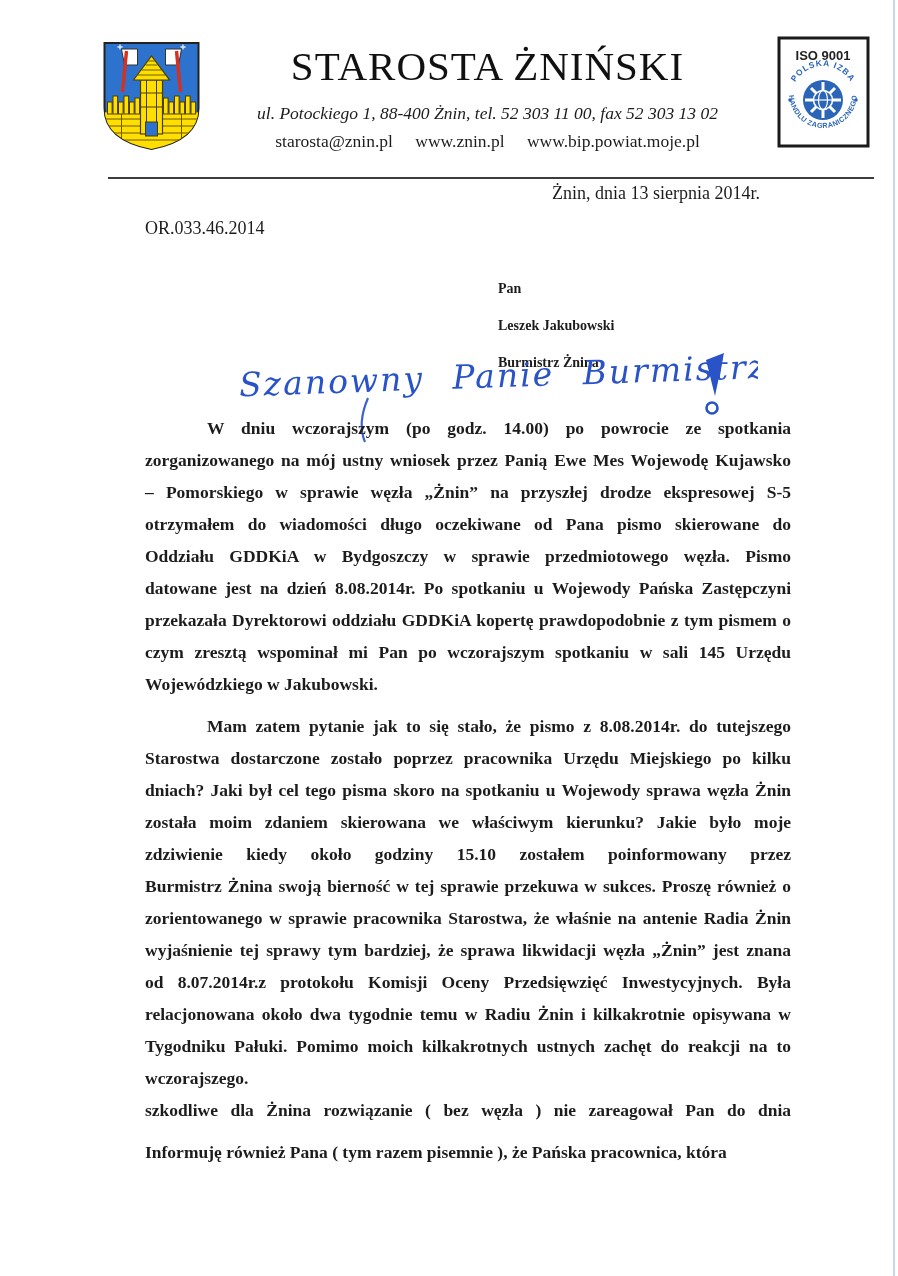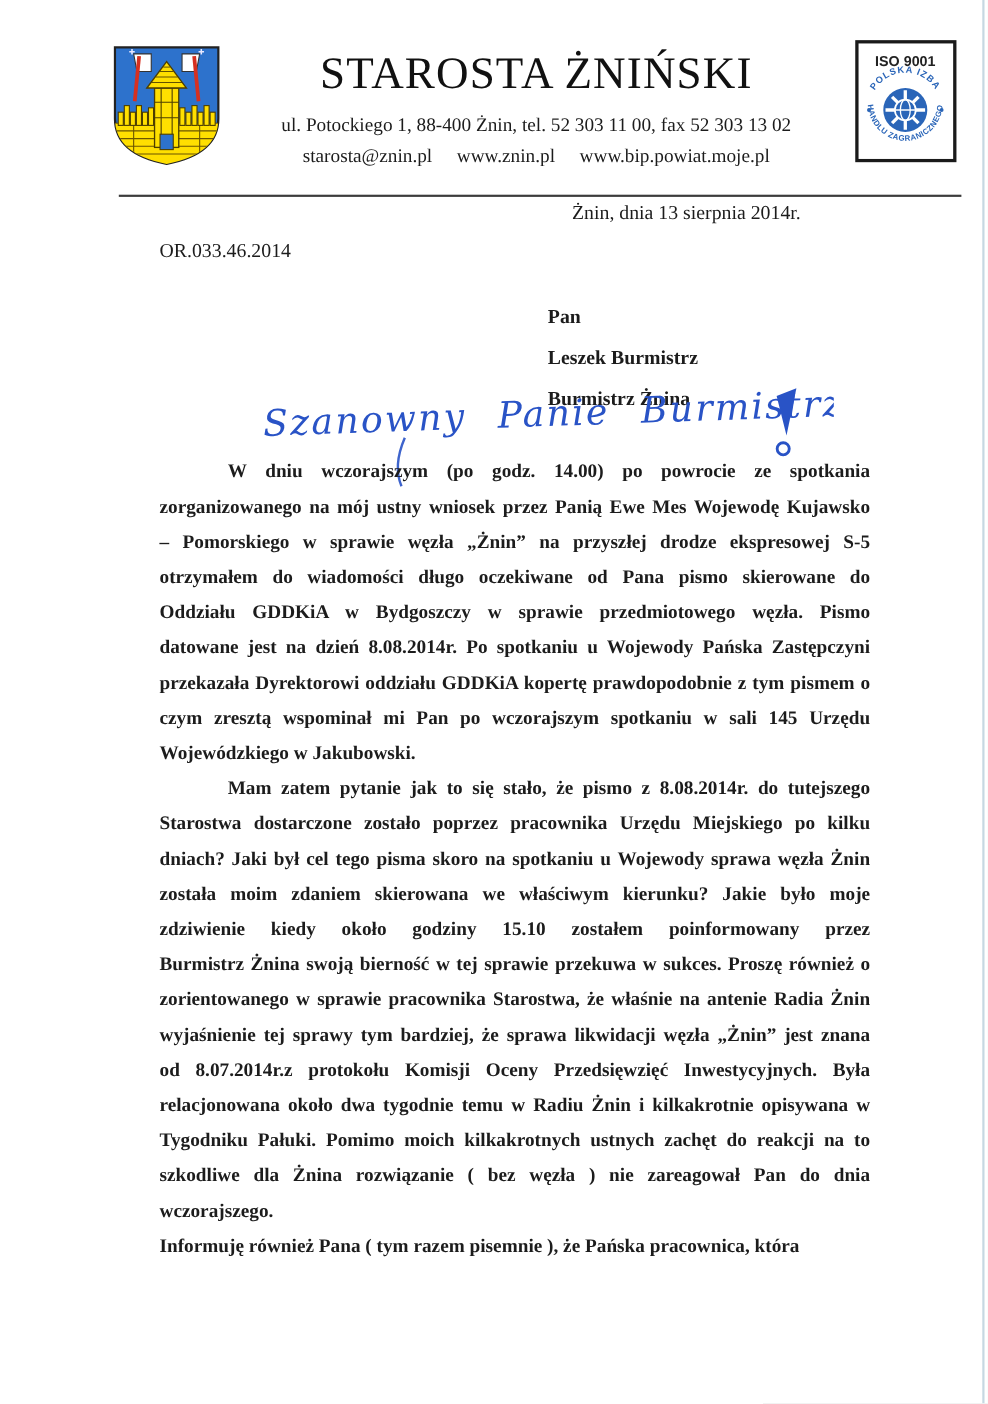--- a/index.html
+++ b/index.html
@@ -7,37 +7,37 @@
     position:relative; width:898px; height:1276px; background:#ffffff;
     margin:0 auto; overflow:hidden;
     font-family:"Liberation Serif", serif; color:#1c1c1c;padding-left:12px;
   }
   
   .edge-line{position:absolute; top:0; bottom:0; width:2px; background:#c6d8e2;}
   
   .crest{position:absolute; left:100px; top:40px; width:103px; height:112px;}
   .head-center{position:absolute; left:200px; top:42px; width:575px; text-align:center;}
   .head-title{font-size:41px; letter-spacing:1px; white-space:nowrap; color:#111;}
-  .head-addr{font-size:17.5px; margin-top:13px; white-space:nowrap;}
+  .head-addr{font-size:17.5px; margin-top:13px; white-space:nowrap;font-style:italic;}
   .head-mail{font-size:17.5px; margin-top:7px; word-spacing:18px; white-space:nowrap;}
   .iso-badge{position:absolute; left:777px; top:36px; width:93px; height:112px;}
   .rule{position:absolute; left:108px; top:177px; width:766px; height:2px; background:#3c3c3c;}
   
-  .date-line{position:absolute; left:520px; top:183px; width:272px; text-align:left; font-size:18px;}
+  .date-line{position:absolute; left:520px; top:183px; width:272px; text-align:center; font-size:18px;}
   .ref-line{position:absolute; left:145px; top:218px; font-size:18px;}
-  .recipient{position:absolute; left:498px; top:270px; font-weight:bold; font-size:18px;}
+  .recipient{position:absolute; left:498px; top:270px; font-weight:bold; font-size:14px;}
   .recipient-line{line-height:37px;}
   
   .handwriting{position:absolute; left:238px; top:350px; width:520px; height:95px;}
   .hw-text{font-family:"DejaVu Serif", serif; font-style:italic; font-size:33px;
            fill:#2953c6; letter-spacing:2px; word-spacing:16px;}
   
   .body-text{position:absolute; left:145px; top:412px; width:646px; font-size:17.5px;font-weight:bold;}
   .para{margin:0;}
-  .para + .para{}
+  .para + .para{margin-top:10px;}
   .para.gap-lg{}
   .line{line-height:32px;}
   .line.just{text-align:justify; text-align-last:justify;}
   .para.indent .line:first-child{text-indent:62px;}
 </style>
 </head>
 <body>
 
 <div class="page">
 
@@ -137,21 +137,21 @@
     <line x1="36.5" y1="64" x2="55.5" y2="64" stroke="#ffffff" stroke-width="1.2"></line>
   </svg>
 
   <div class="rule"></div>
 
   <div class="date-line">Żnin, dnia 13 sierpnia  2014r.</div>
   <div class="ref-line">OR.033.46.2014</div>
 
   <div class="recipient">
       <div class="recipient-line">Pan</div>
-      <div class="recipient-line">Leszek Burmistrz</div>
+      <div class="recipient-line">Leszek Jakubowski</div>
       <div class="recipient-line">Burmistrz Żnina</div>
     </div>
 
   <svg class="handwriting" viewBox="0 0 520 95">
     <g transform="rotate(-2 10 60)">
       <text x="2" y="46" class="hw-text">Szanowny Panie Burmistrzu</text>
     </g>
 
     <path d="M468,10 L486,3 L477,46 Z" fill="#2953c6"></path>
     <circle cx="474" cy="58" r="5.5" fill="none" stroke="#2953c6" stroke-width="2.6"></circle>
@@ -176,21 +176,21 @@
         <div class="line just">Starostwa dostarczone zostało poprzez pracownika Urzędu Miejskiego po kilku</div>
         <div class="line just">dniach? Jaki był cel tego pisma skoro na spotkaniu u Wojewody sprawa węzła Żnin</div>
         <div class="line just">została moim zdaniem skierowana we właściwym kierunku? Jakie było moje</div>
         <div class="line just">zdziwienie kiedy około godziny 15.10 zostałem poinformowany przez</div>
         <div class="line just">Burmistrz Żnina swoją bierność w tej sprawie przekuwa w sukces. Proszę również o</div>
         <div class="line just">zorientowanego w sprawie pracownika Starostwa, że właśnie na antenie Radia Żnin</div>
         <div class="line just">wyjaśnienie tej sprawy tym bardziej, że sprawa likwidacji węzła „Żnin” jest znana</div>
         <div class="line just">od 8.07.2014r.z protokołu Komisji Oceny Przedsięwzięć Inwestycyjnych. Była</div>
         <div class="line just">relacjonowana około dwa tygodnie temu w Radiu Żnin i kilkakrotnie opisywana w</div>
         <div class="line just">Tygodniku Pałuki. Pomimo moich kilkakrotnych ustnych zachęt do reakcji na to</div>
+        <div class="line">wczorajszego.</div>
         <div class="line just">szkodliwe dla Żnina rozwiązanie ( bez węzła ) nie zareagował Pan do dnia</div>
-        <div class="line">wczorajszego.</div>
       </div>
       <div class="para gap-lg">
         <div class="line">Informuję również Pana  ( tym razem pisemnie ), że Pańska  pracownica, która</div>
       </div>
     </div>
 
 </div>
 
 </body></html>

